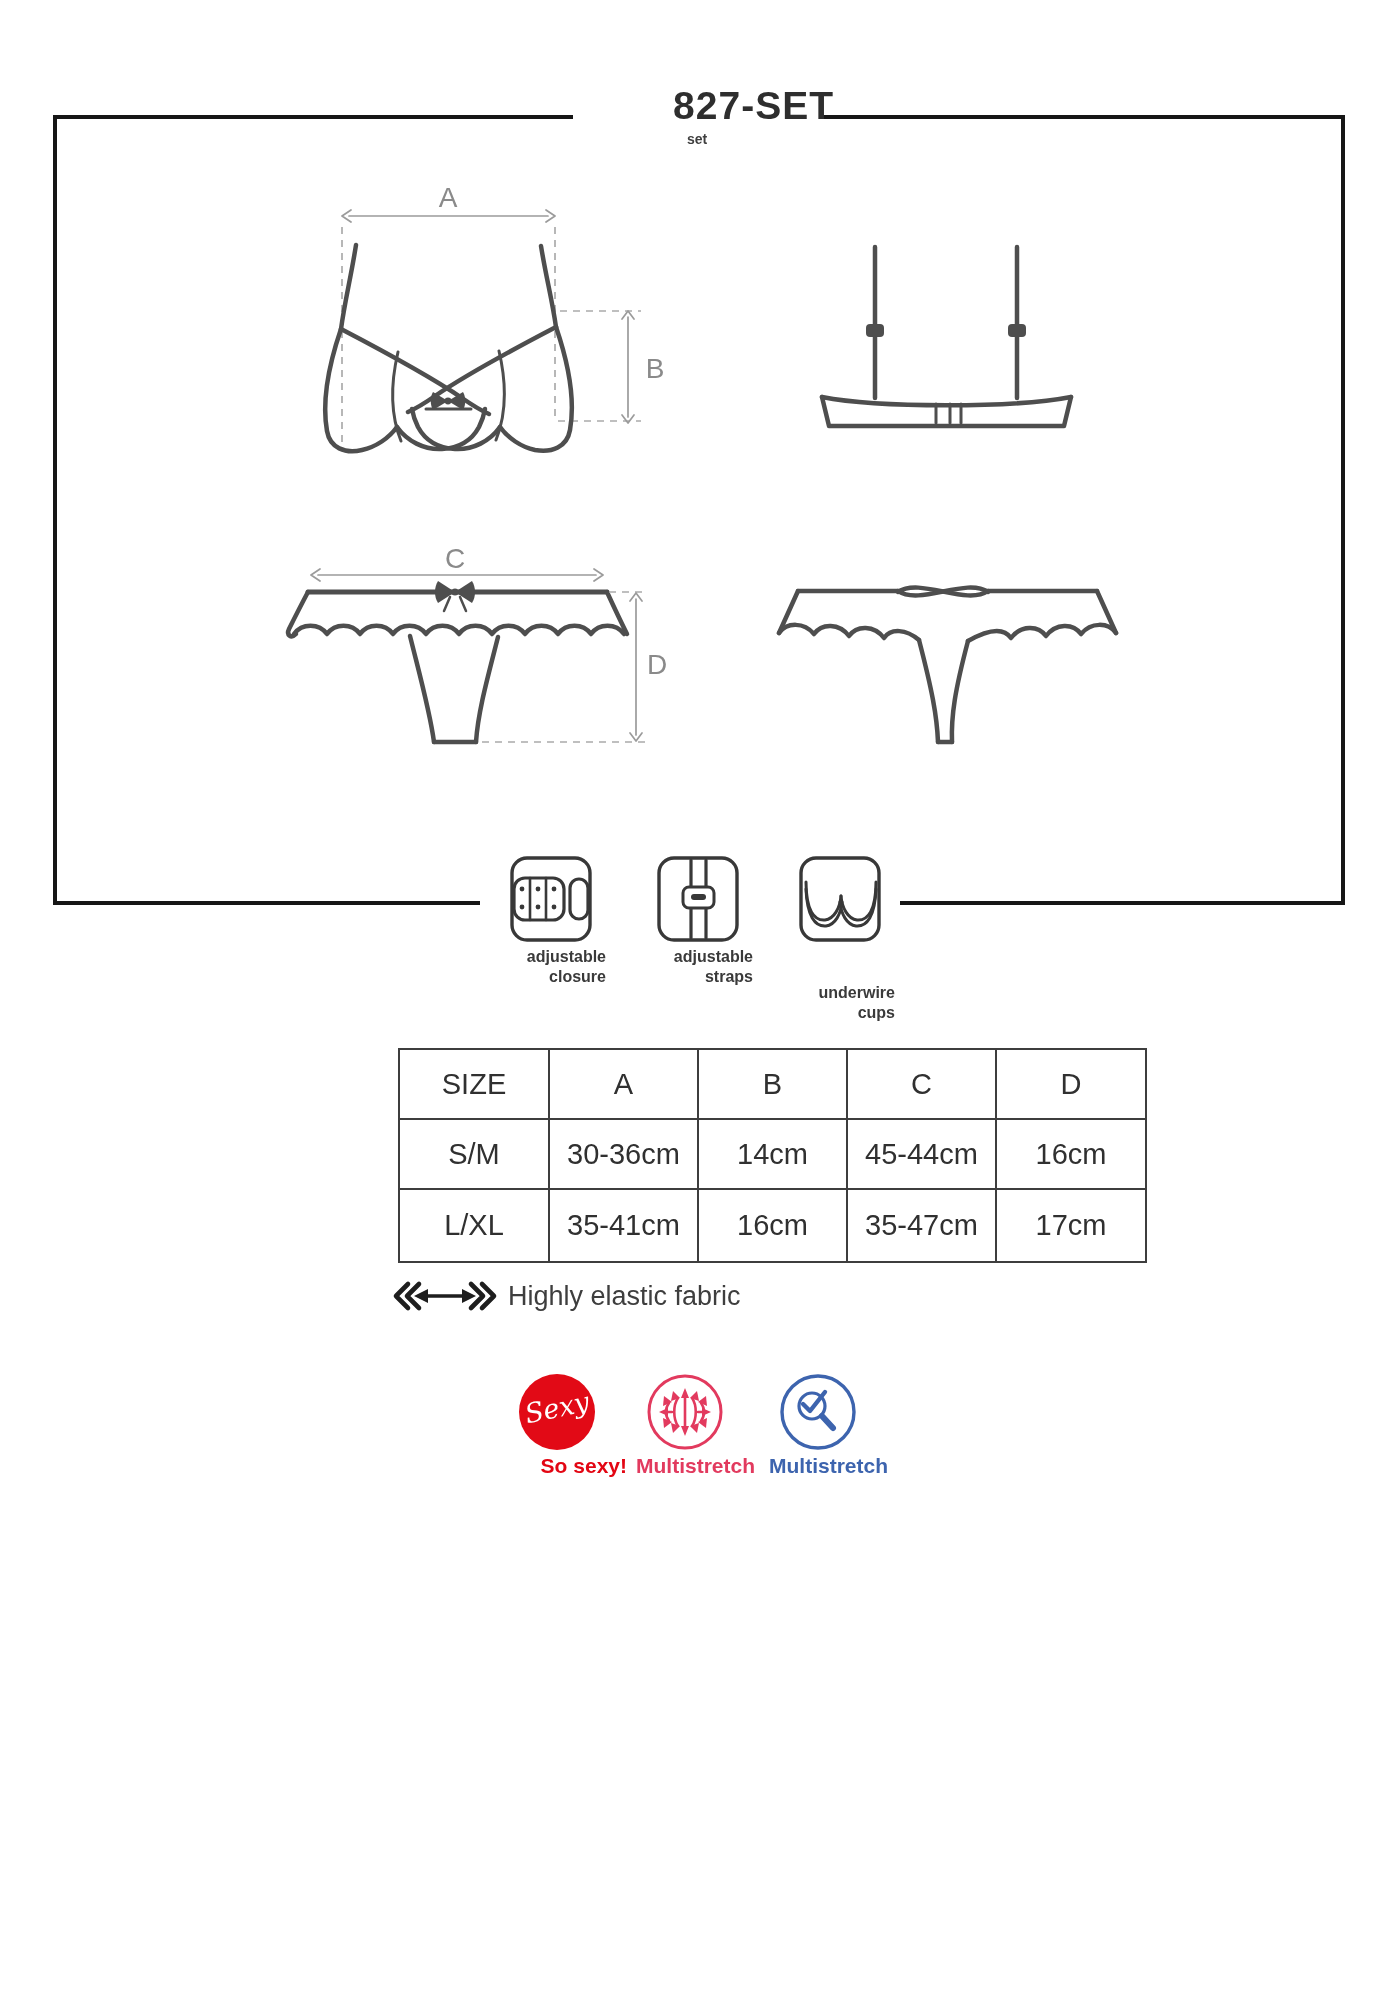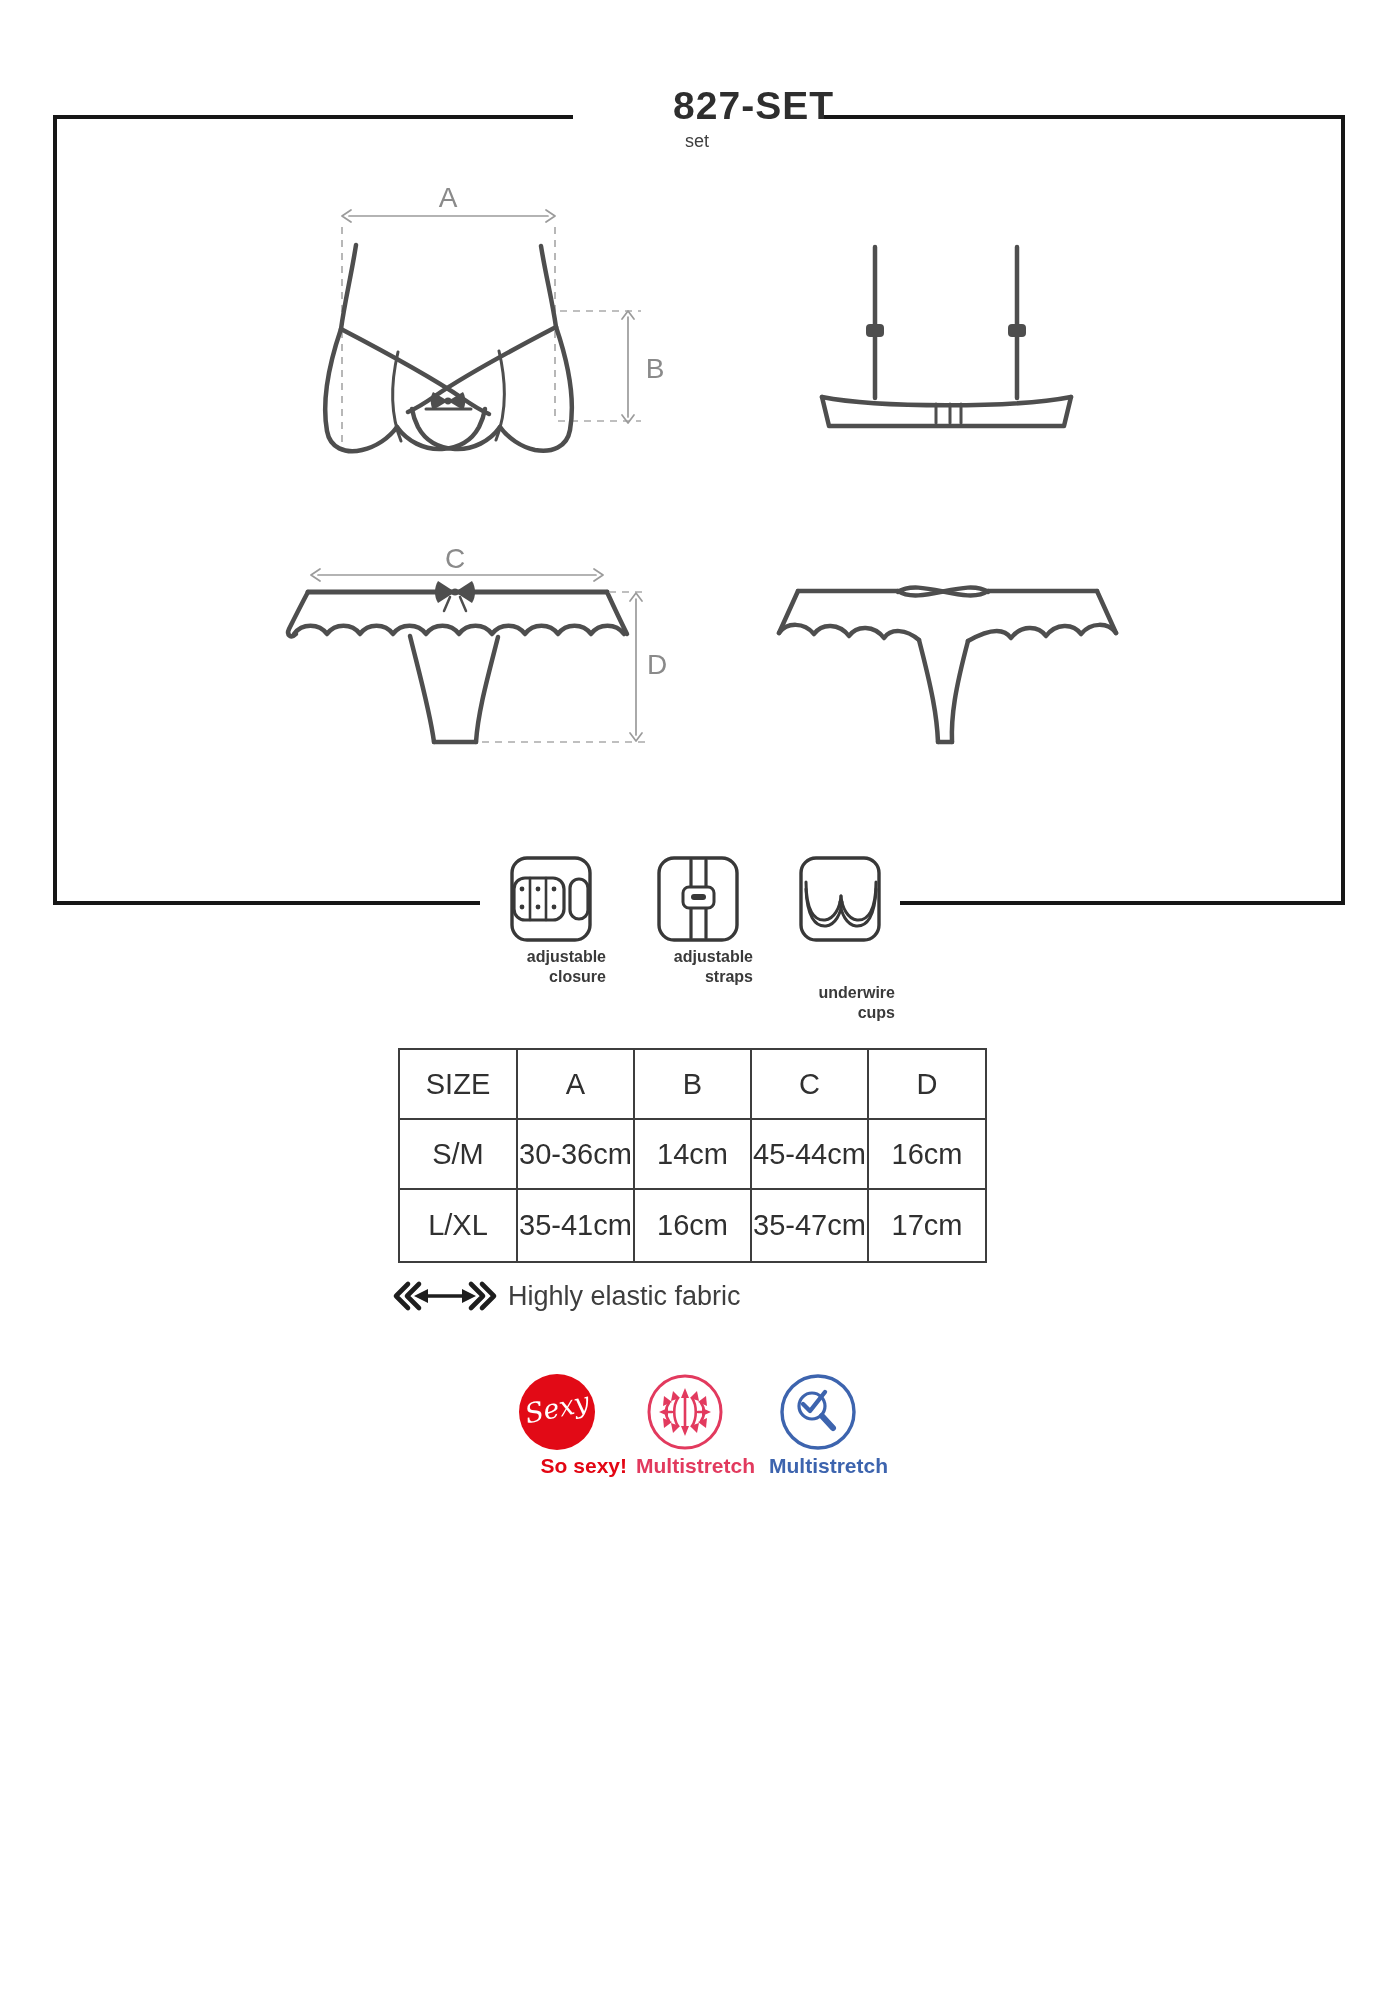--- a/index.html
+++ b/index.html
@@ -20,28 +20,28 @@
   .icnbox{stroke:#383838;stroke-width:3.4;fill:#ffffff;}
   .icnfil{fill:#383838;stroke:none;}
   .elas{stroke:#1e1e1e;fill:none;stroke-linecap:round;stroke-linejoin:round;}
   .elasf{fill:#1e1e1e;stroke:none;}
   .ms{stroke:#e23a5e;fill:none;stroke-linecap:round;stroke-linejoin:round;}
   .msf{fill:#e23a5e;stroke:none;}
   .qc{stroke:#3d64ae;fill:none;stroke-linecap:round;stroke-linejoin:round;}
 
   .title{left:560px;top:84px;width:274px;text-align:right;font-size:39px;font-weight:bold;
          color:#2e2e2e;letter-spacing:1px;}
-  .subtitle{left:560px;top:131px;width:274px;text-align:center;font-size:18px;color:#3f3f3f;}
+  .subtitle{left:560px;top:131px;width:274px;text-align:center;font-size:14px;color:#3f3f3f;font-weight:bold;}
   .dimlabel{font-size:28px;color:#8a8a8a;text-align:center;}
   .caption{top:947px;width:110px;text-align:right;font-size:16px;font-weight:bold;
            color:#3a3a3a;line-height:1.25;}
   table.sizes{position:absolute;left:398px;top:1048px;border-collapse:collapse;
               color:#303030;font-size:29px;}
   table.sizes th, table.sizes td{border:2px solid #3e3e3e;text-align:center;
-              vertical-align:middle;font-weight:normal;padding:0;}
+              vertical-align:middle;font-weight:normal;padding:16px;}
   .c-size{width:116px;} .c-a{width:115px;} .c-b{width:115px;} .c-c{width:115px;} .c-d{width:116px;}
   tr.r-head{height:70px;} tr.r-sm{height:70px;} tr.r-lxl{height:73px;}
   .fabricnote{left:508px;top:1281px;font-size:27px;color:#3e3e3e;}
   .sexy-script{left:517px;top:1392px;width:80px;text-align:center;color:#ffffff;
     font-family:"DejaVu Serif", serif;font-style:italic;font-size:27px;
     transform:rotate(-12deg);}
   .badgelabel{top:1454px;width:140px;text-align:right;font-size:21px;font-weight:bold;}
   .bl-sexy{left:487px;color:#e30613;}
   .bl-multi{left:615px;color:#e23a5e;}
   .bl-qc{left:748px;color:#3d64ae;}

